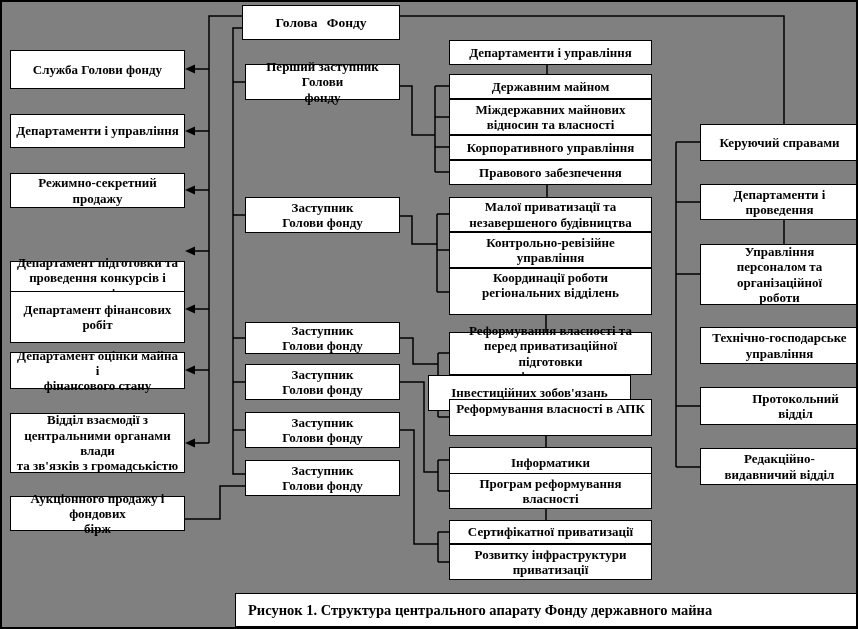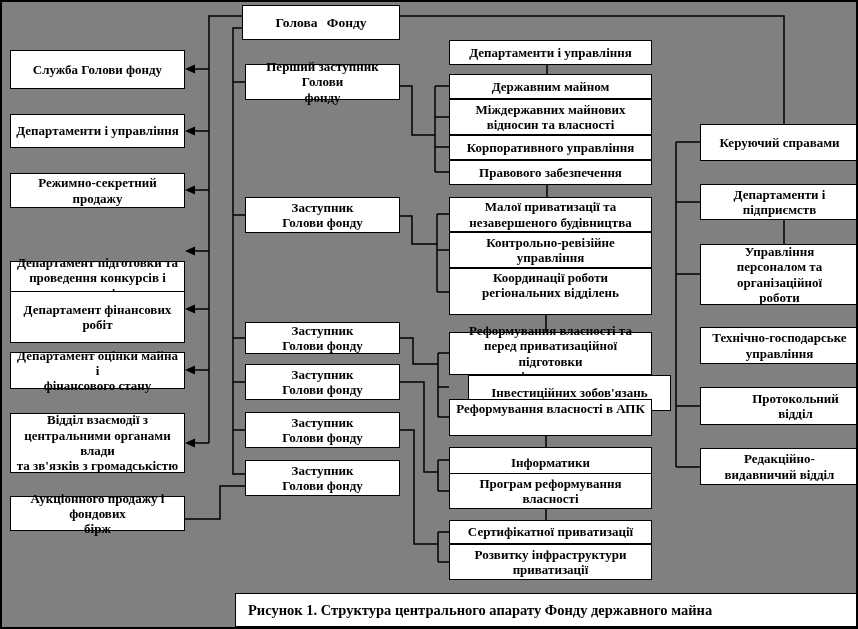--- a/index.html
+++ b/index.html
@@ -173,32 +173,32 @@
   <div class="box" style="left:447px;top:158px;width:203px;height:25px;">Правового забезпечення</div>
   <div class="box" style="left:447px;top:195px;width:203px;height:35px;">Малої приватизації та
 незавершеного будівництва</div>
   <div class="box" style="left:447px;top:230px;width:203px;height:36px;">Контрольно-ревізійне
 управління</div>
   <div class="box" style="left:447px;top:266px;width:203px;height:47px;align-items:flex-start;">Координації роботи
 регіональних відділень</div>
   <div class="box" style="left:447px;top:330px;width:203px;height:43px;">Реформування власності та
 перед приватизаційної підготовки
 підприємств</div>
-  <div class="box" style="left:466px;top:373px;width:203px;height:36px;">Інвестиційних зобов'язань</div>
+  <div class="box" style="left:426px;top:373px;width:203px;height:36px;">Інвестиційних зобов'язань</div>
   <div class="box" style="left:447px;top:397px;width:203px;height:37px;align-items:flex-start;">Реформування власності в АПК</div>
   <div class="box" style="left:447px;top:445px;width:203px;height:32px;">Інформатики</div>
   <div class="box" style="left:447px;top:471px;width:203px;height:36px;">Програм реформування
 власності</div>
   <div class="box" style="left:447px;top:518px;width:203px;height:24px;">Сертифікатної приватизації</div>
   <div class="box" style="left:447px;top:542px;width:203px;height:36px;">Розвитку інфраструктури
 приватизації</div>
 
   <div class="box" style="left:698px;top:122px;width:159px;height:37px;">Керуючий справами</div>
   <div class="box" style="left:698px;top:182px;width:159px;height:36px;">Департаменти і
-підприємств</div>
+проведення</div>
   <div class="box" style="left:698px;top:242px;width:159px;height:61px;">Управління
 персоналом та
 організаційної
 роботи</div>
   <div class="box" style="left:698px;top:325px;width:159px;height:37px;">Технічно-господарське
 управління</div>
   <div class="box" style="left:698px;top:385px;width:191px;height:38px;">Протокольний
 відділ</div>
   <div class="box" style="left:698px;top:446px;width:159px;height:37px;">Редакційно-
 видавничий відділ</div>

